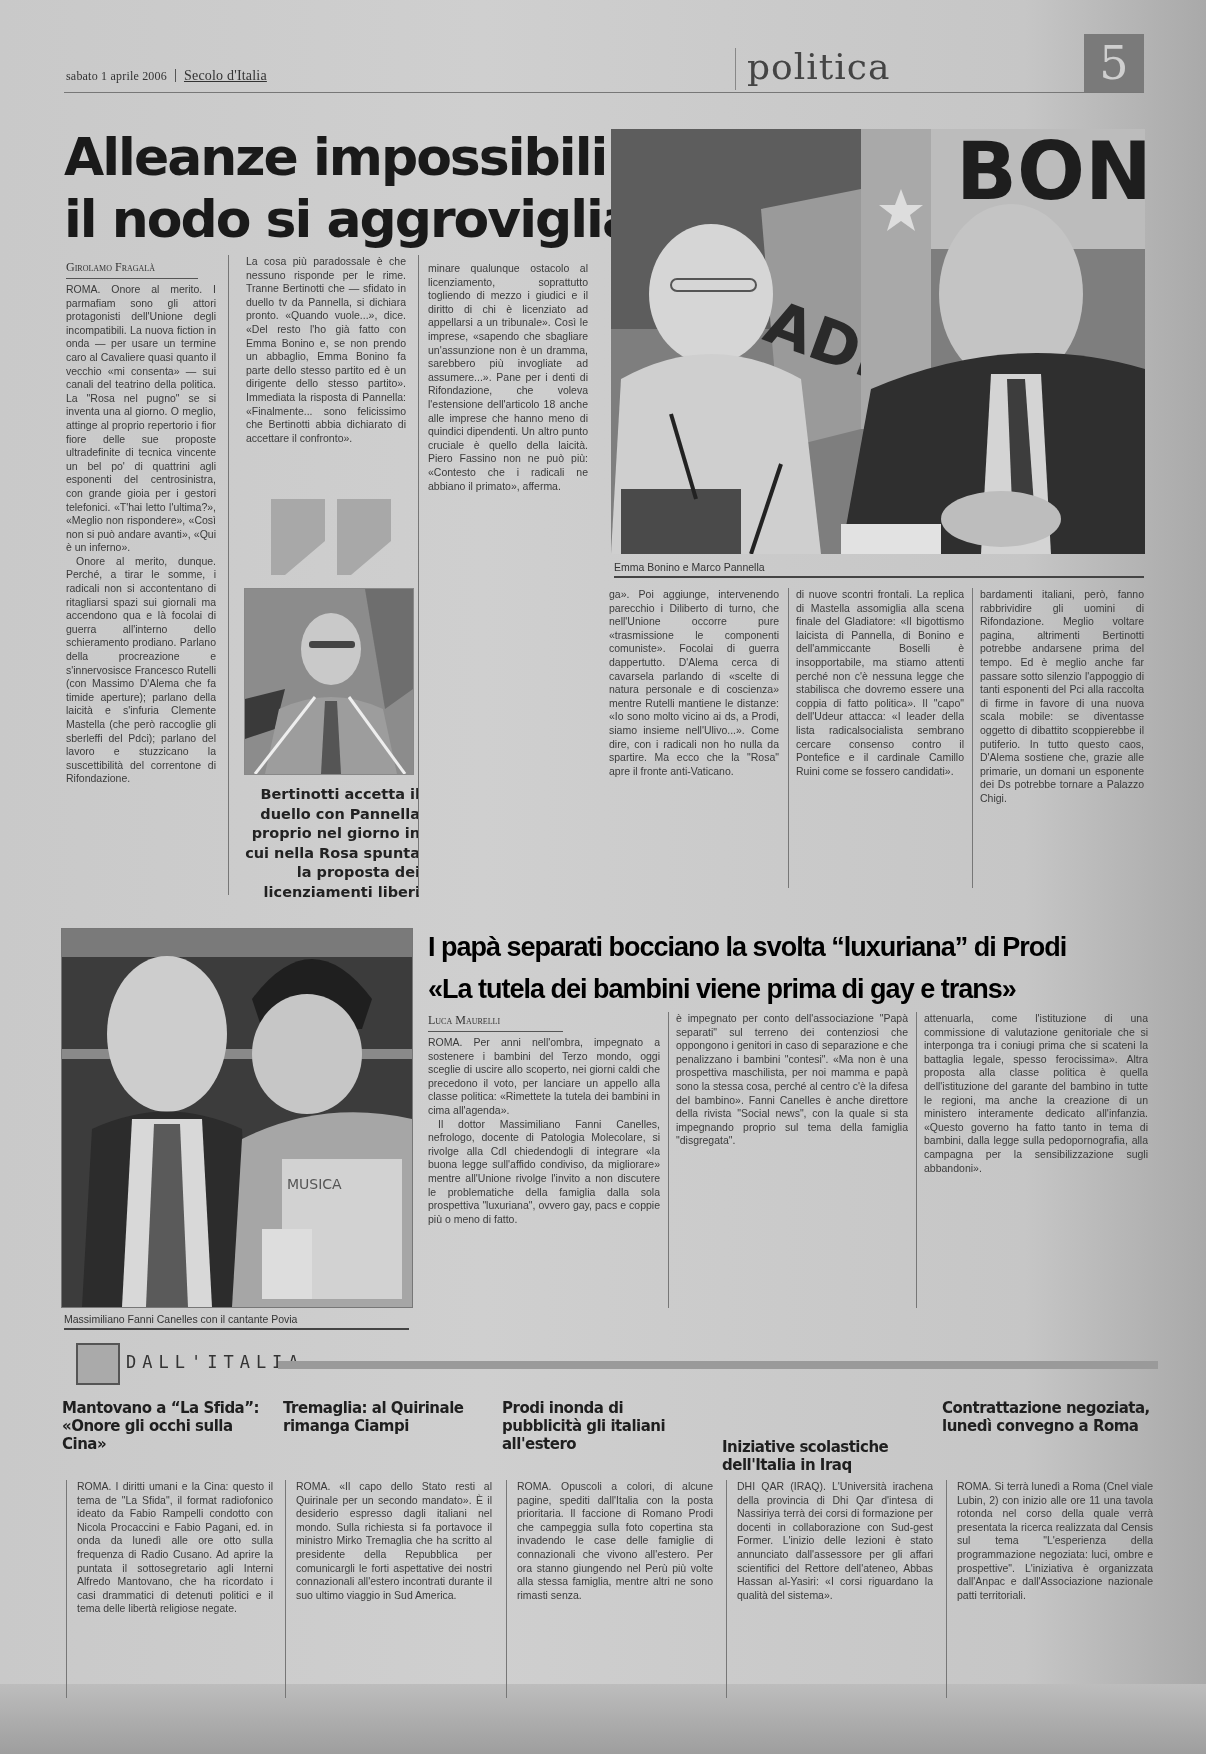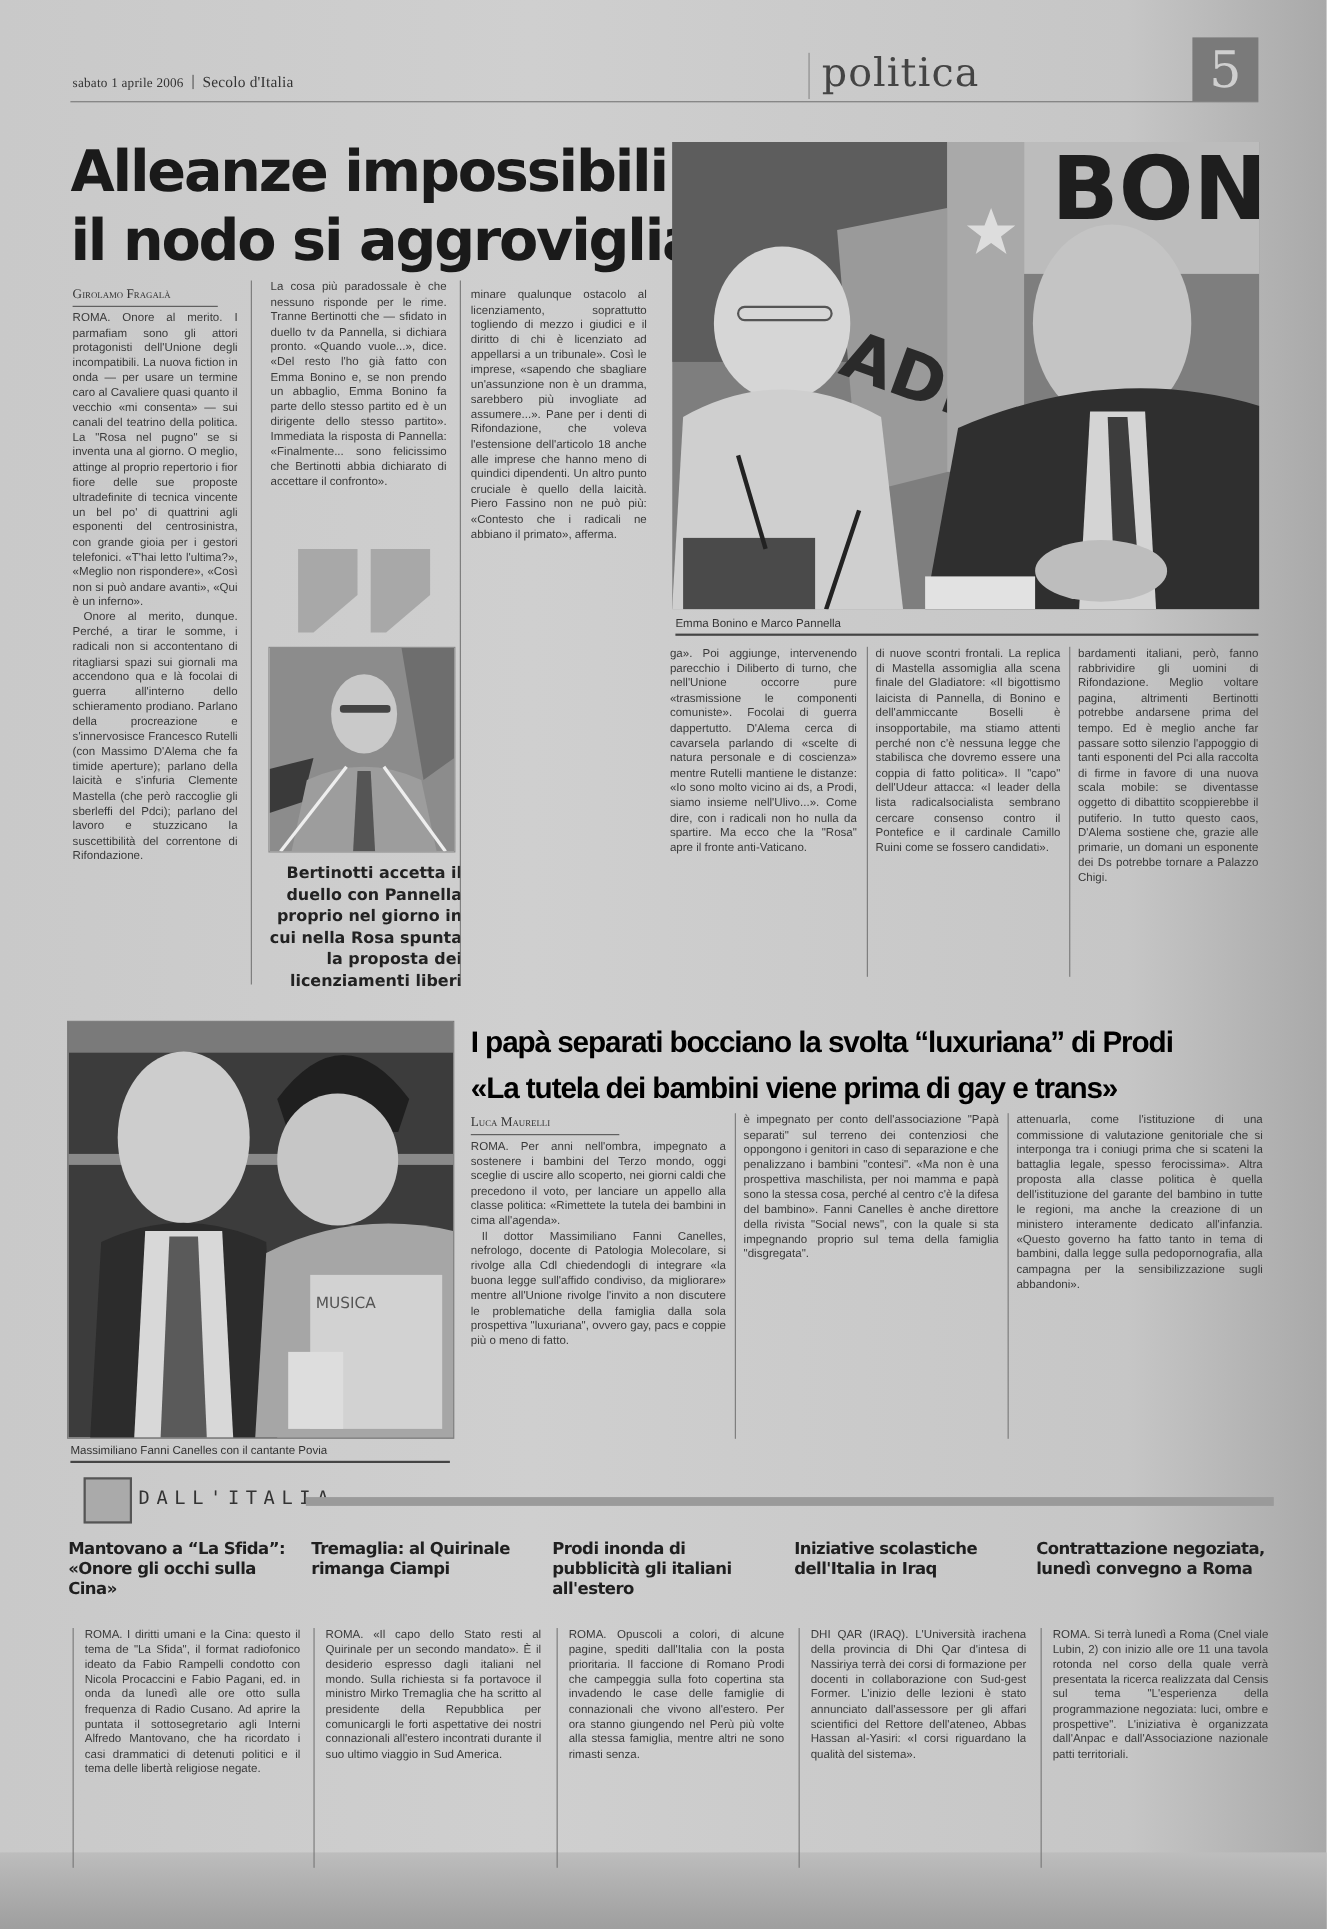--- a/index.html
+++ b/index.html
@@ -7,21 +7,21 @@
     width: 1206px; height: 1754px; overflow: hidden; position: relative;
     background: linear-gradient(90deg, #c9c9c9 0%, #cfcfcf 40%, #c6c6c6 85%, #a9a9a9 100%);
     font-family: "Liberation Serif", serif; color: #222;
   }
   .abs { position: absolute; }
   .page-edge { position:absolute; left:0; right:0; bottom:0; height:70px; background: linear-gradient(180deg,#bdbdbd,#9e9e9e); }
 
   
   .date-line { left:66px; top:68px; font-size:12px; color:#333; letter-spacing:0.2px; }
   .date-line .sep { display:inline-block; width:1px; height:13px; background:#555; margin:0 8px; vertical-align:-2px; }
-  .paper-name { font-family:"Liberation Serif", serif; font-size:14px; }
+  .paper-name { font-family:"Liberation Serif", serif; font-size:14px;text-decoration:underline; }
   .header-rule { left:64px; top:92px; width:1080px; height:1px; background:#777; }
   .section-divider { left:735px; top:48px; width:1px; height:42px; background:#888; }
   .section-name { left:747px; top:46px; font-family:"DejaVu Serif", serif; font-size:36px; color:#444; letter-spacing:1px; }
   .page-num { left:1084px; top:34px; width:60px; height:58px; background:#7a7a7a; color:#cfcfcf; font-family:"DejaVu Serif", serif; font-size:46px; text-align:center; line-height:58px; }
 
   
   .h1 { left:64px; top:126px; font-family:"DejaVu Sans", sans-serif; font-weight:bold; font-size:52px; line-height:62px; color:#1a1a1a; letter-spacing:-2px; }
   .byline { font-family:"Liberation Serif", serif; font-variant:small-caps; font-size:12px; color:#333; border-bottom:1px solid #555; padding-bottom:3px; }
 
   
@@ -192,17 +192,17 @@
 
 <div class="brief-h" style="left:62px; top:1399px; width:210px;">Mantovano a “La Sfida”: «Onore gli occhi sulla Cina»</div>
 <div class="col brief-col" style="left:66px; top:1440px; width:196px; height:218px;">ROMA. I diritti umani e la Cina: questo il tema de "La Sfida", il format radiofonico ideato da Fabio Rampelli condotto con Nicola Procaccini e Fabio Pagani, ed. in onda da lunedì alle ore otto sulla frequenza di Radio Cusano. Ad aprire la puntata il sottosegretario agli Interni Alfredo Mantovano, che ha ricordato i casi drammatici di detenuti politici e il tema delle libertà religiose negate.</div>
 
 <div class="brief-h" style="left:283px; top:1399px; width:200px;">Tremaglia: al Quirinale rimanga Ciampi</div>
 <div class="col brief-col" style="left:285px; top:1440px; width:196px; height:218px;">ROMA. «Il capo dello Stato resti al Quirinale per un secondo mandato». È il desiderio espresso dagli italiani nel mondo. Sulla richiesta si fa portavoce il ministro Mirko Tremaglia che ha scritto al presidente della Repubblica per comunicargli le forti aspettative dei nostri connazionali all'estero incontrati durante il suo ultimo viaggio in Sud America.</div>
 
 <div class="brief-h" style="left:502px; top:1399px; width:205px;">Prodi inonda di pubblicità gli italiani all'estero</div>
 <div class="col brief-col" style="left:506px; top:1440px; width:196px; height:218px;">ROMA. Opuscoli a colori, di alcune pagine, spediti dall'Italia con la posta prioritaria. Il faccione di Romano Prodi che campeggia sulla foto copertina sta invadendo le case delle famiglie di connazionali che vivono all'estero. Per ora stanno giungendo nel Perù più volte alla stessa famiglia, mentre altri ne sono rimasti senza.</div>
 
-<div class="brief-h" style="left:722px; top:1399px; width:205px;">Iniziative scolastiche dell'Italia in Iraq</div>
+<div class="brief-h" style="left:722px; top:1438px; width:205px;">Iniziative scolastiche dell'Italia in Iraq</div>
 <div class="col brief-col" style="left:726px; top:1440px; width:196px; height:218px;">DHI QAR (IRAQ). L'Università irachena della provincia di Dhi Qar d'intesa di Nassiriya terrà dei corsi di formazione per docenti in collaborazione con Sud-gest Former. L'inizio delle lezioni è stato annunciato dall'assessore per gli affari scientifici del Rettore dell'ateneo, Abbas Hassan al-Yasiri: «I corsi riguardano la qualità del sistema».</div>
 
 <div class="brief-h" style="left:942px; top:1399px; width:215px;">Contrattazione negoziata, lunedì convegno a Roma</div>
 <div class="col brief-col" style="left:946px; top:1440px; width:196px; height:218px;">ROMA. Si terrà lunedì a Roma (Cnel viale Lubin, 2) con inizio alle ore 11 una tavola rotonda nel corso della quale verrà presentata la ricerca realizzata dal Censis sul tema "L'esperienza della programmazione negoziata: luci, ombre e prospettive". L'iniziativa è organizzata dall'Anpac e dall'Associazione nazionale patti territoriali.</div>
 
 </body></html>

